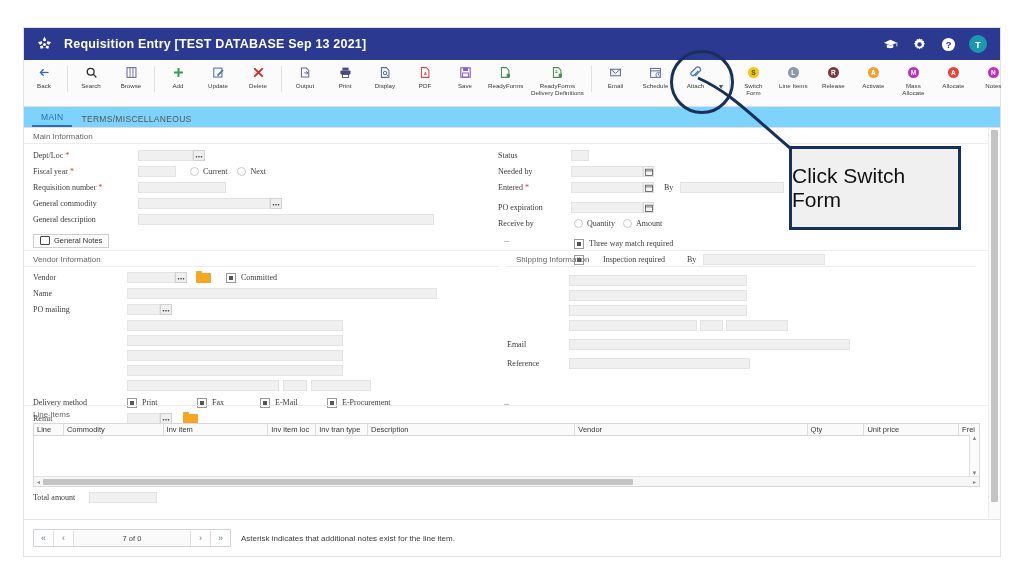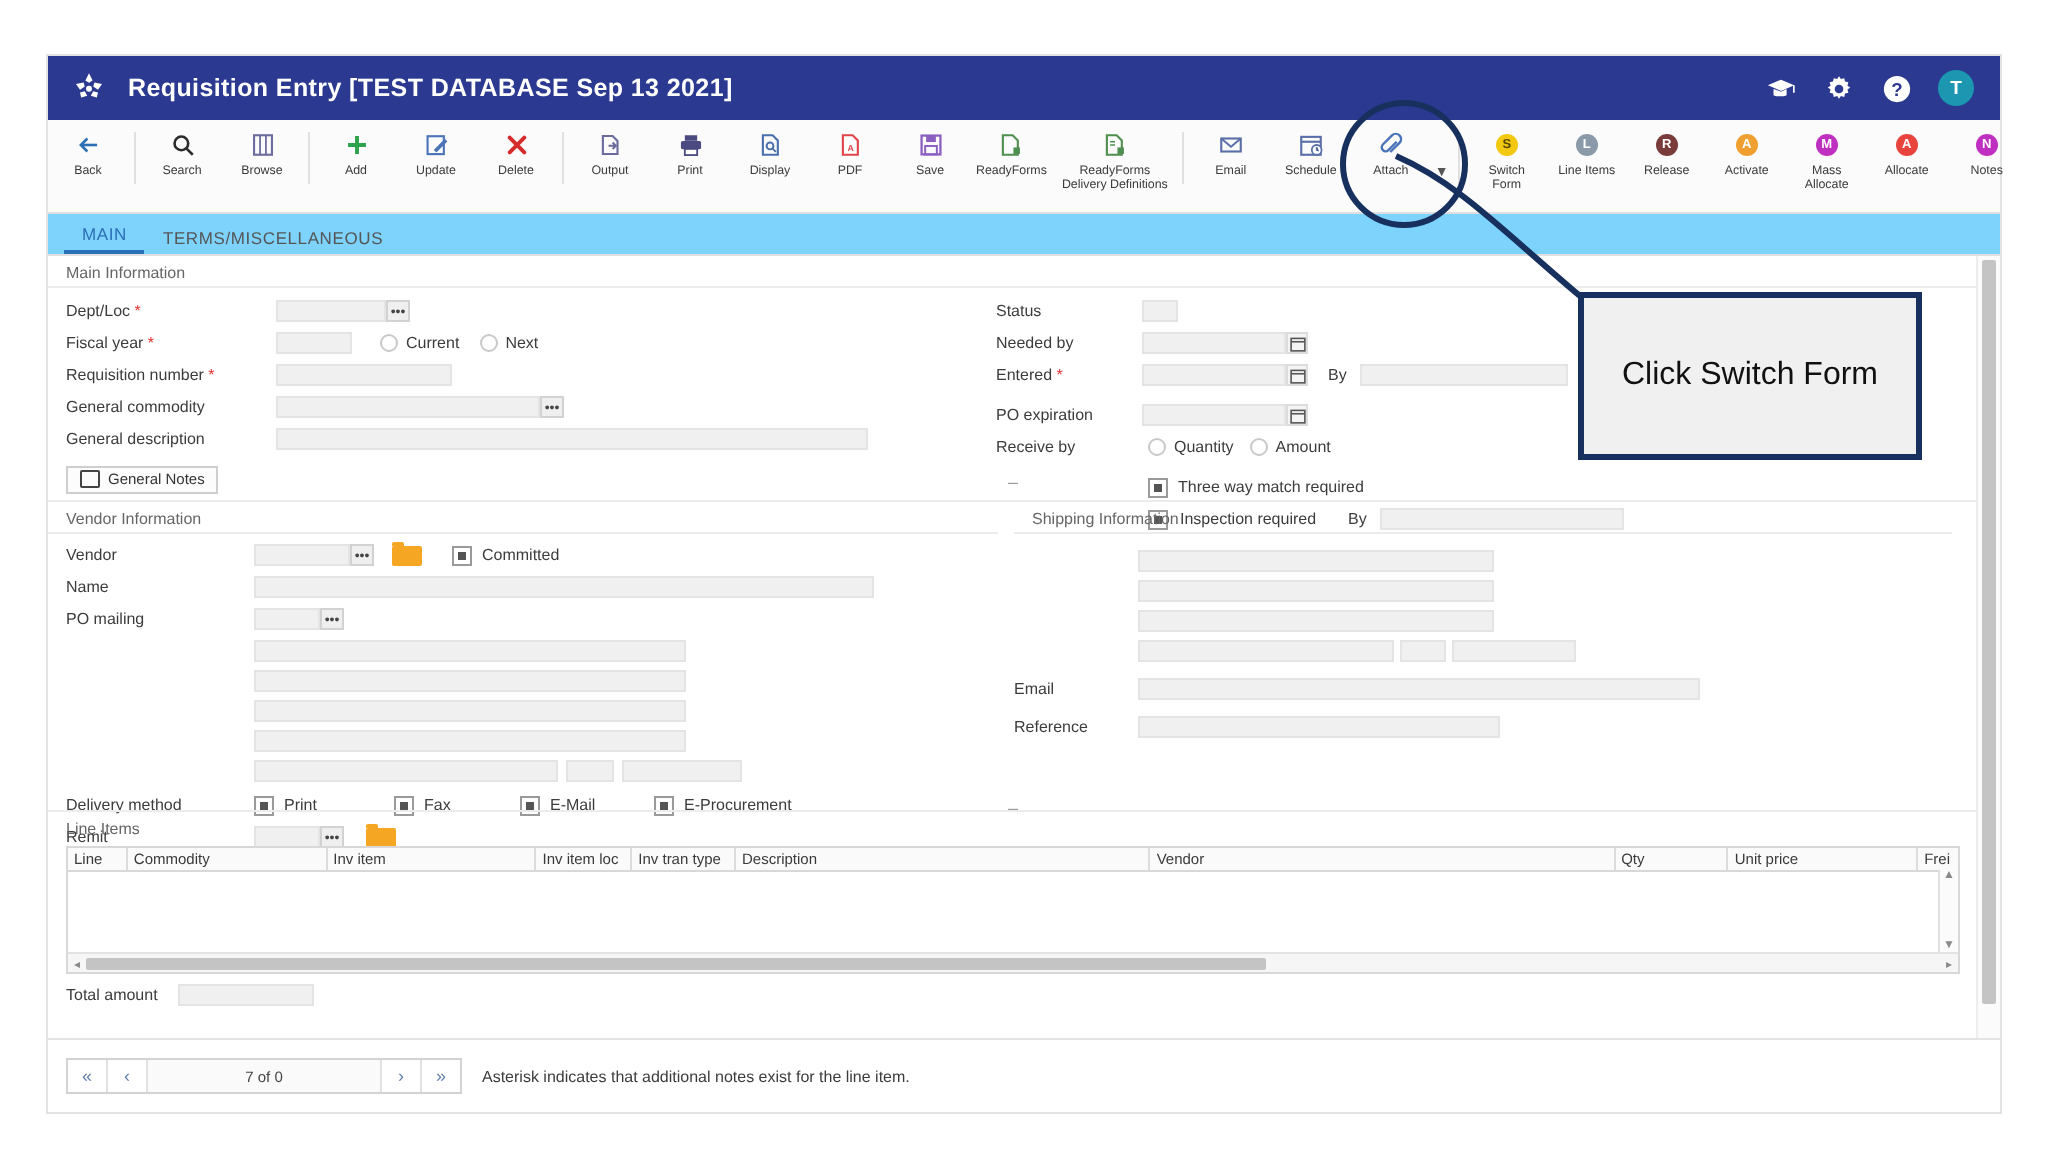--- a/index.html
+++ b/index.html
@@ -43,21 +43,21 @@
   
   .bodywrap{flex:1;position:relative;overflow:hidden;}
   .scroller{position:absolute;inset:0 11px 0 0;}
   .vscroll{position:absolute;right:0;top:0;width:11px;height:100%;background:#fbfbfb;border-left:1px solid #ededed;}
   .vscroll .thumb{position:absolute;left:2px;top:2px;width:7px;height:372px;background:#c4c4c4;border-radius:1px;}
 
   .sect{position:relative;}
   .secthdr{font-size:8px;color:#666;padding:4px 0 2px 9px;border-bottom:1px solid #ececec;}
   .collapse{position:absolute;left:50%;transform:translateX(-50%);font-size:9px;color:#9a9a9a;line-height:6px;}
 
-  .row{display:flex;align-items:center;height:13px;}
+  .row{display:flex;align-items:center;height:13px;font-family:Liberation Serif, serif;}
   .lbl{font-size:8px;color:#3c3c3c;}
   .req{color:#e0332e;}
   .fld{background:#f0f0f0;border:1px solid #e4e4e4;height:11px;box-sizing:border-box;}
   .lookup{width:12px;height:11px;background:#efefef;border:1px solid #d2d2d2;box-sizing:border-box;
           font-size:7px;color:#444;display:flex;align-items:flex-end;justify-content:center;line-height:6px;}
   .cal{width:11px;height:11px;background:#f4f4f4;border:1px solid #dcdcdc;box-sizing:border-box;
        display:flex;align-items:center;justify-content:center;}
   .radio{width:7px;height:7px;border:1px solid #c9c9c9;border-radius:50%;background:#fff;display:inline-block;}
   .chk{width:8px;height:8px;border:1px solid #9a9a9a;background:#fff;display:flex;align-items:center;justify-content:center;}
   .chk i{width:4px;height:4px;background:#555;display:block;}
@@ -87,21 +87,21 @@
   .pbtn{width:19px;height:100%;display:flex;align-items:center;justify-content:center;font-size:9px;color:#5a7ea8;
         border-right:1px solid #e1e1e1;}
   .pbtn.last{border-right:none;border-left:1px solid #e1e1e1;}
   .pinfo{width:116px;text-align:center;font-size:7.5px;color:#444;background:#fafafa;height:100%;
          display:flex;align-items:center;justify-content:center;}
   .fnote{font-size:8px;color:#3c3c3c;}
 
   
   .callout{position:absolute;left:789px;top:146px;width:166px;height:78px;background:#f0f0f0;
            border:3px solid #17305e;display:flex;align-items:center;justify-content:center;z-index:8;}
-  .callout span{font-size:16px;color:#111;text-align:right;}
+  .callout span{font-size:21px;color:#111;}
   .leader{position:absolute;left:690px;top:70px;width:110px;height:110px;z-index:7;pointer-events:none;}
 </style>
 </head>
 <body>
 
 <div class="app">
 
   <div class="titlebar">
     <div class="logo">
       <svg width="19" height="19" viewBox="0 0 19 19">
@@ -458,21 +458,21 @@
             <div class="row" style="margin-top:7px;margin-left:76px">
               <span class="chk">
                   <i></i>
                 </span>
               <span class="lbl" style="margin-left:5px">Three way match required</span>
             </div>
             <div class="row" style="margin-top:3px;margin-left:76px">
               <span class="chk">
                   <i></i>
                 </span>
-              <span class="lbl" style="margin-left:6px;width:80px">Inspection required</span>
+              <span class="lbl" style="margin-left:19px;width:80px">Inspection required</span>
               <span class="lbl" style="margin-left:4px">By</span>
               <span class="fld" style="width:122px;margin-left:7px"></span>
             </div>
           </div>
         </div>
 
         <div class="collapse" style="top:110px">–</div>
       </div>
 
       <div class="sect" style="border-top:1px solid #ececec;margin-top:6px;">

